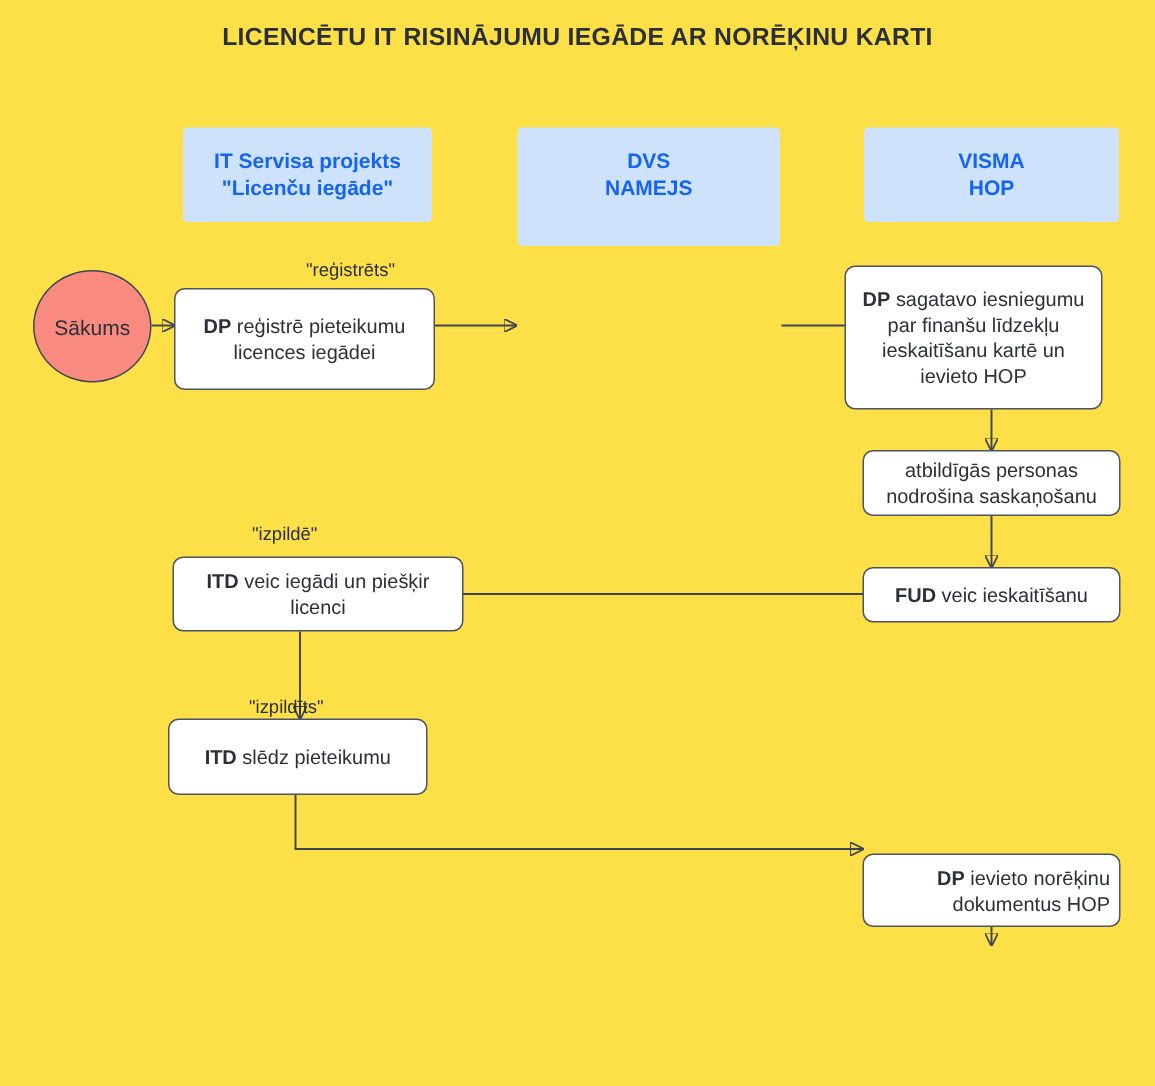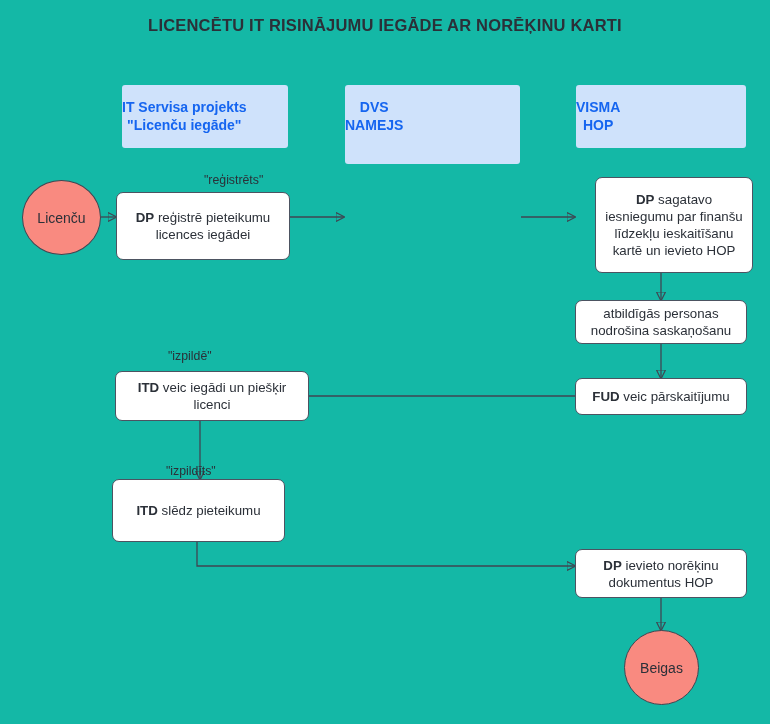--- a/index.html
+++ b/index.html
@@ -4,21 +4,21 @@
 <style>
   html, body {
     margin: 0;
     padding: 0;
     background: #ffffff;
   }
   #canvas {
     position: relative;
     width: 770px;
     height: 724px;
-    background: #14b8a6;
+    background: #fde047;
     font-family: "Liberation Sans", sans-serif;
     overflow: hidden;
   }
 
   #title {
     position: absolute;
     left: 0;
     top: 16px;
     width: 770px;
     text-align: center;
@@ -32,20 +32,21 @@
   .lane {
     position: absolute;
     background: #cfe2fb;
     border-radius: 3px;
     color: #1565f0;
     font-weight: bold;
     font-size: 14px;
     line-height: 18px;
     display: flex;
     align-items: flex-start;
+    justify-content: center;
     text-align: center;
     padding-top: 13px;
     box-sizing: border-box;
     white-space: pre-line;
   }
 
   
   .node {
     position: absolute;
     background: #ffffff;
@@ -139,66 +140,63 @@
     <line x1="576" y1="396" x2="291" y2="396" marker-end="url(#arw)"></line>
 
     <line x1="200" y1="421" x2="200" y2="479" marker-end="url(#arw)"></line>
 
     <path d="M 197 528 L 197 566 L 575 566" marker-end="url(#arw)"></path>
 
     <line x1="661" y1="592" x2="661" y2="630" marker-end="url(#arw)"></line>
   </svg>
 
   <div class="term" style="left:22px; top:180px; width:79px; height:75px;">
-    <span>Licenču</span>
-  </div>
-  <div class="term" style="left:624px; top:630px; width:75px; height:75px;">
-    <span>Beigas</span>
+    <span>Sākums</span>
   </div>
 
   <div class="edge-label" style="left:204px; top:173px;">"reģistrēts"</div>
   <div class="edge-label" style="left:168px; top:349px;">"izpildē"</div>
   <div class="edge-label" style="left:166px; top:464px;">"izpildīts"</div>
 
   <div class="node" style="left:116px; top:192px; width:174px; height:68px;">
     <span>
       <b>DP</b><span> reģistrē pieteikumu licences iegādei</span>
     </span>
   </div>
 
 
-  <div class="node" style="left:595px; top:177px; width:158px; height:96px;">
+  <div class="node" style="left:563px; top:177px; width:172px; height:96px;">
     <span>
       <b>DP</b><span> sagatavo iesniegumu par finanšu līdzekļu ieskaitīšanu kartē un ievieto HOP</span>
     </span>
   </div>
 
   <div class="node" style="left:575px; top:300px; width:172px; height:44px;">
     <span>
       <b></b><span>atbildīgās personas nodrošina saskaņošanu</span>
     </span>
   </div>
 
   <div class="node" style="left:575px; top:378px; width:172px; height:37px;">
     <span>
-      <b>FUD</b><span> veic pārskaitījumu</span>
+      <b>FUD</b><span> veic ieskaitīšanu</span>
     </span>
   </div>
 
   <div class="node" style="left:115px; top:371px; width:194px; height:50px;">
     <span>
       <b>ITD</b><span> veic iegādi un piešķir licenci</span>
     </span>
   </div>
 
-  <div class="node" style="left:112px; top:479px; width:173px; height:63px;">
+  <div class="node" style="left:112px; top:479px; width:173px; height:51px;">
     <span>
       <b>ITD</b><span> slēdz pieteikumu</span>
     </span>
   </div>
 
-  <div class="node" style="left:575px; top:549px; width:172px; height:49px;">
+  <div class="node" style="left:575px; top:569px; width:172px; height:49px;text-align:right;">
     <span>
       <b>DP</b><span> ievieto norēķinu dokumentus HOP</span>
     </span>
   </div>
 
 </div>
 
 </body></html>

